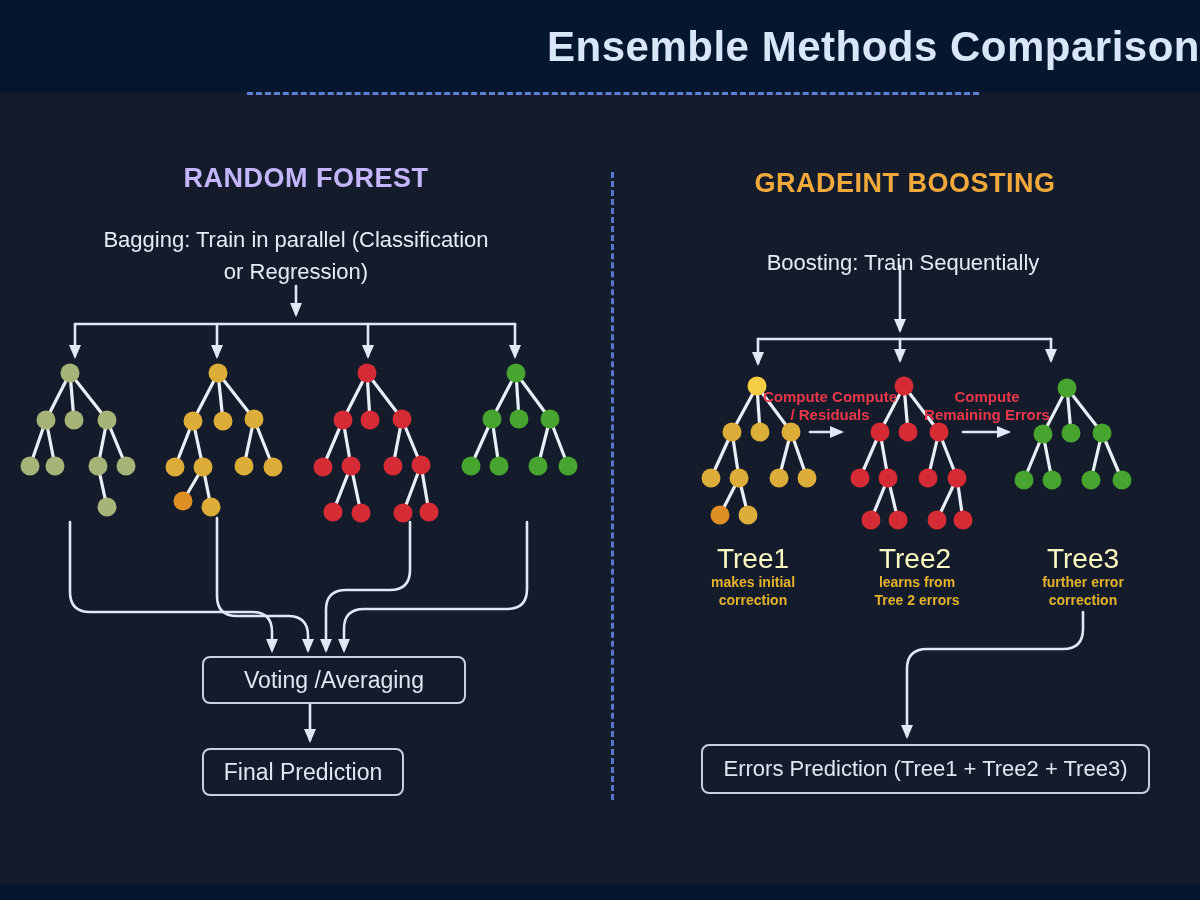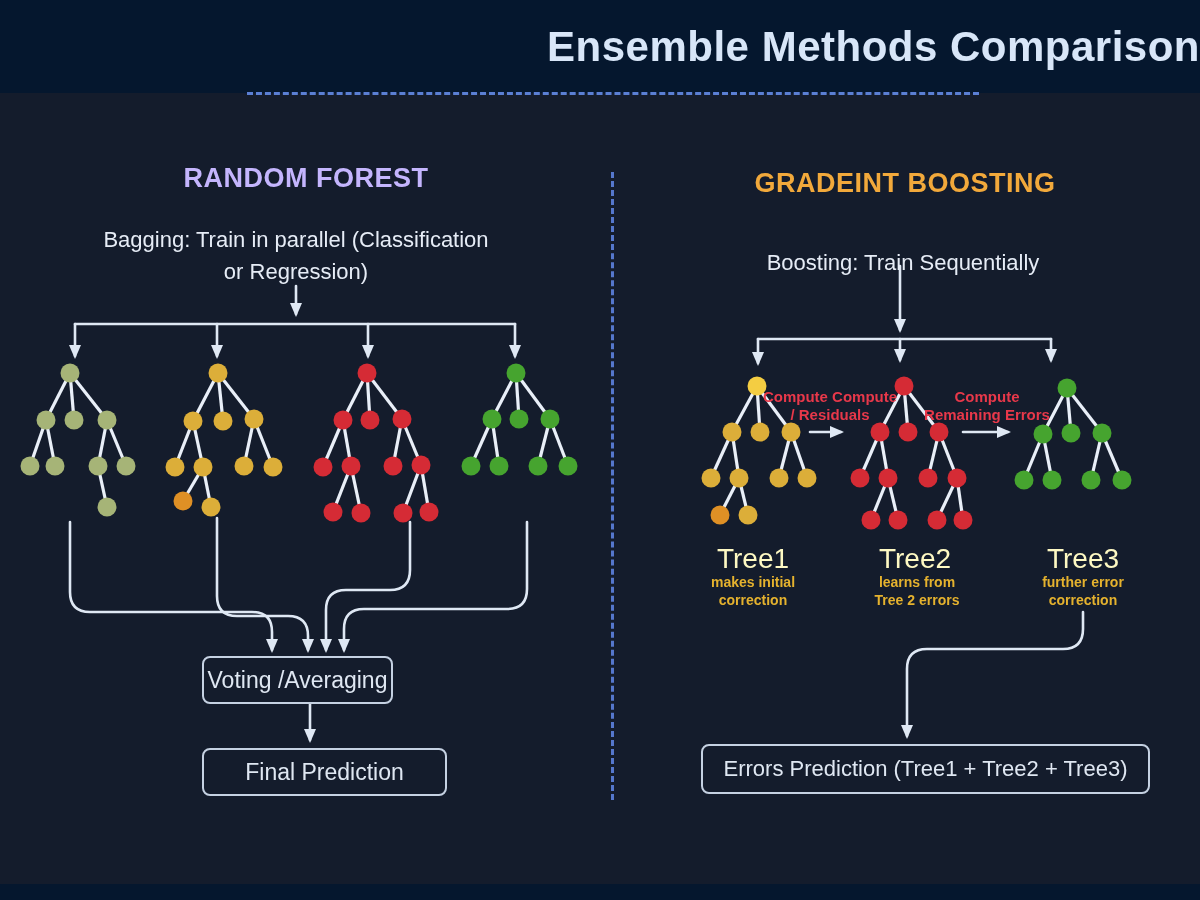--- a/index.html
+++ b/index.html
@@ -199,24 +199,24 @@
       <circle cx="1024" cy="480" r="9.5" fill="#46a42f"></circle>
       <circle cx="1052" cy="480" r="9.5" fill="#46a42f"></circle>
       <circle cx="1091" cy="480" r="9.5" fill="#46a42f"></circle>
       <circle cx="1122" cy="480" r="9.5" fill="#46a42f"></circle>
     </svg>
 
   <div class="abs ctext panel-title pt-green" style="left:306px;top:163px;">RANDOM FOREST</div>
   <div class="abs ctext subtitle" style="left:296px;top:227px;">Bagging: Train in parallel (Classification</div>
   <div class="abs ctext subtitle" style="left:296px;top:259px;">or Regression)</div>
 
-  <div class="abs dbox" style="left:202px;top:656px;width:191px;height:48px;font-size:23px;">
+  <div class="abs dbox" style="left:202px;top:656px;width:264px;height:48px;font-size:23px;">
     <span>Voting /Averaging</span>
   </div>
-  <div class="abs dbox" style="left:202px;top:748px;width:245px;height:48px;font-size:23px;">
+  <div class="abs dbox" style="left:202px;top:748px;width:202px;height:48px;font-size:23px;">
     <span>Final Prediction</span>
   </div>
 
   <div class="abs ctext panel-title pt-orange" style="left:905px;top:168px;">GRADEINT BOOSTING</div>
   <div class="abs ctext subtitle" style="left:903px;top:250px;">Boosting: Train Sequentially</div>
 
   <div class="abs ctext steplabel" style="left:830px;top:388px;">
     <div>Compute Compute</div>
     <div>/ Residuals</div>
   </div>

